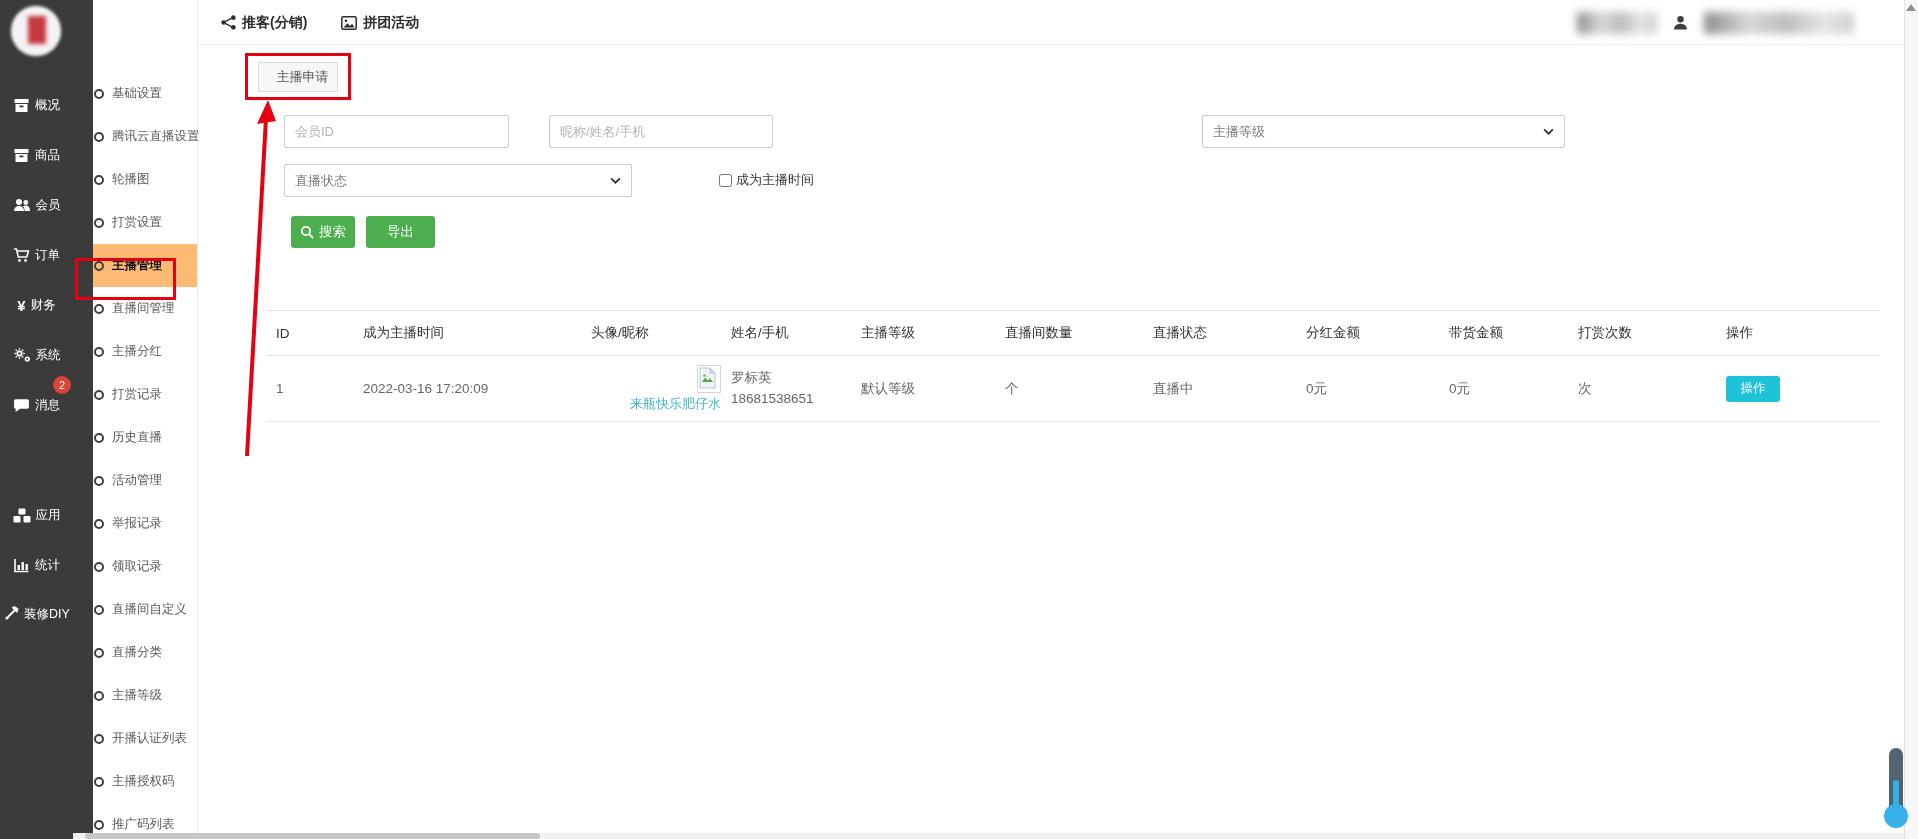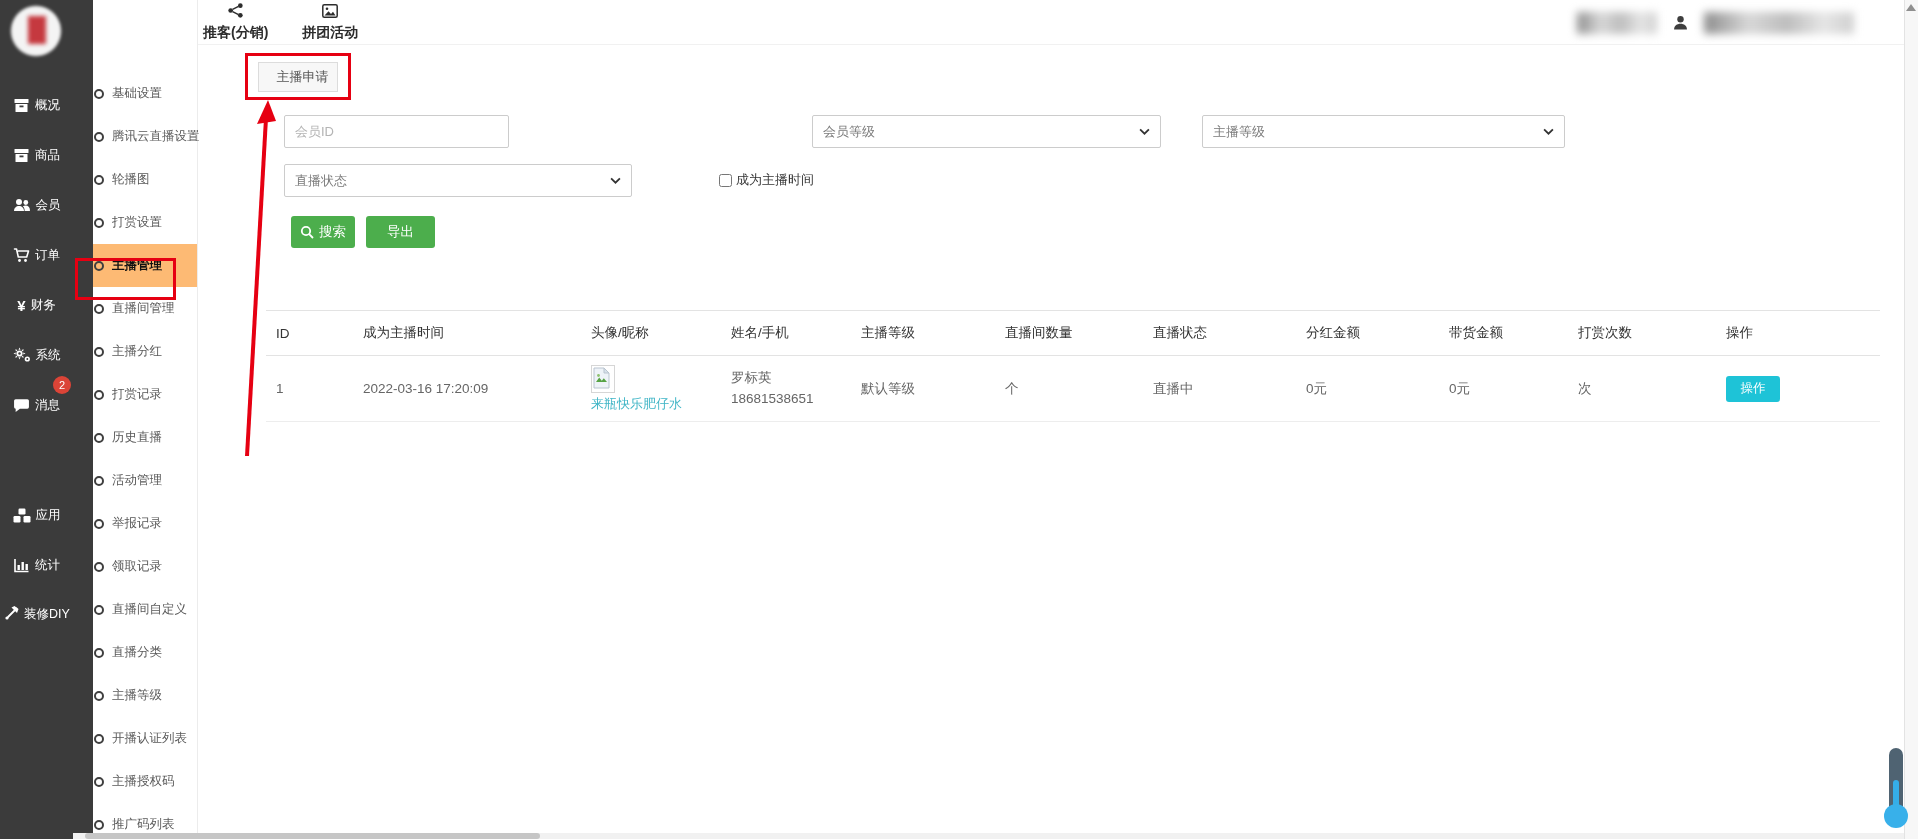--- a/index.html
+++ b/index.html
@@ -25,21 +25,21 @@
 
   
   .sub-sidebar { position:absolute; left:73px; top:0; width:125px; height:839px; background:#fff; border-right:1px solid #ececec; z-index:4; padding-top:72px; }
   .snav { height:43px; display:flex; align-items:center; padding-left:21px; gap:8px; color:#595959; font-size:12.5px; white-space:nowrap; cursor:pointer; }
   .snav .circ { width:10px; height:10px; border:2px solid #3f3f3f; border-radius:50%; flex:0 0 auto; }
   .snav.active { font-weight:bold; color:#111; background:#fdba74; }
 
   
   .topbar { position:absolute; left:73px; top:0; width:1831px; height:45px; background:#fff; border-bottom:1px solid #f1f1f1; z-index:3; }
   .topnav { position:absolute; left:40px; top:0; height:45px; display:flex; align-items:center; gap:34px; }
-  .topnav-item { display:flex; align-items:center; gap:6px; font-size:14px; font-weight:bold; color:#2d2d2d; cursor:pointer; white-space:nowrap;flex-direction:column; }
+  .topnav-item { display:flex; align-items:center; gap:6px; font-size:14px; font-weight:bold; color:#2d2d2d; cursor:pointer; white-space:nowrap; }
   .ring { width:12px; height:12px; border:2px solid #2d2d2d; border-radius:50%; }
   .top-right { position:absolute; right:50px; top:0; height:45px; display:flex; align-items:center; gap:16px; }
   .redacted { height:22px; border-radius:2px; filter:blur(4px);
     background:linear-gradient(90deg,#8c8c8c,#d8d8d8 30%,#bdbdbd 55%,#e6e6e6 80%,#cfcfcf); }
   .redacted.small { width:80px; }
   .redacted.large { width:150px; }
 
   
   .tab-btn { position:absolute; left:258px; top:62px; width:80px; height:30px; background:#f7f7f7; border:1px solid #dcdcdc;
     color:#555; font-size:13px; display:flex; align-items:center; justify-content:center; cursor:pointer;padding-left:9px; }
@@ -62,21 +62,21 @@
   .btn-search { left:291px; top:216px; width:64px; }
   .btn-export { left:366px; top:216px; width:69px; }
   .summary { position:absolute; left:267px; top:271px; font-size:13px; color:#666; }
 
   
   .tbl-wrap { position:absolute; left:266px; top:310px; width:1614px; }
   table { border-collapse:collapse; width:100%; table-layout:fixed; }
   thead th { text-align:left; font-weight:normal; color:#333; font-size:13.5px; height:45px; padding:0 0 0 10px;
     border-top:1px solid #e3e3e3; border-bottom:1px solid #e3e3e3; }
   tbody td { color:#666; font-size:13.5px; height:66px; padding:6px 0 6px 10px; border-bottom:1px solid #ededed; vertical-align:middle; }
-  .avatar-cell { display:flex; flex-direction:column; align-items:flex-start; gap:2px; }
+  .avatar-cell { display:flex; flex-direction:column; align-items:flex-end; gap:2px; }
   .avatar-frame { width:24px; height:28px; border:1px solid #d6d6d6; background:#fff; display:flex; align-items:flex-start; justify-content:flex-start; padding:1px; }
   .nick-link { color:#3fb5c6; cursor:pointer; text-decoration:none; font-size:13px; }
   .two-line { line-height:1.55; }
   .op-btn { width:54px; height:26px; background:#1ec3d7; color:#fff; border:none; border-radius:3px; font-size:12.5px; cursor:pointer;
     font-family:"Liberation Sans","DejaVu Sans",sans-serif; }
 
   
   .v-track { position:absolute; right:0; top:0; width:14px; height:839px; background:#f7f7f7; border-left:1px solid #e3e3e3; z-index:30; }
   .v-up { position:absolute; right:2px; top:4px; width:0; height:0; border-left:5px solid transparent; border-right:5px solid transparent;
     border-bottom:7px solid #8f8f8f; z-index:31; cursor:pointer; }
@@ -289,27 +289,22 @@
 
   <div class="tab-btn">主播申请</div>
   <div class="annot-box-tab"></div>
   <div class="annot-box-side"></div>
   <svg class="annot-arrow" viewBox="0 0 1918 839">
     <line x1="247" y1="456" x2="266" y2="118" stroke="#e60012" stroke-width="4"></line>
     <polygon points="268,100 257,124 276,121" fill="#e60012"></polygon>
   </svg>
 
   <input class="f-input" style="left: 284px; top: 115px; width: 225px;" placeholder="会员ID">
-
-  <div class="f-select" style="left:812px; top:115px; width:349px;">
-    <span>会员等级</span>
-    <svg width="11" height="7" viewBox="0 0 10 6">
-        <path d="M1 1l4 4 4-4" stroke="#333" stroke-width="1.6" fill="none"></path>
-      </svg>
-  </div>
+  <input class="f-input" style="left: 549px; top: 115px; width: 224px;" placeholder="昵称/姓名/手机">
+
   <div class="f-select" style="left:1202px; top:115px; width:363px;">
     <span>主播等级</span>
     <svg width="11" height="7" viewBox="0 0 10 6">
         <path d="M1 1l4 4 4-4" stroke="#333" stroke-width="1.6" fill="none"></path>
       </svg>
   </div>
   <div class="f-select" style="left:284px; top:164px; width:348px;">
     <span>直播状态</span>
     <svg width="11" height="7" viewBox="0 0 10 6">
         <path d="M1 1l4 4 4-4" stroke="#333" stroke-width="1.6" fill="none"></path>

